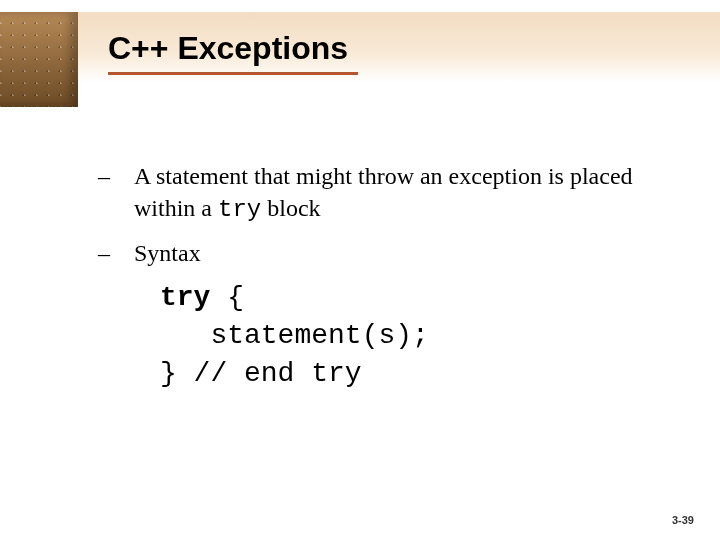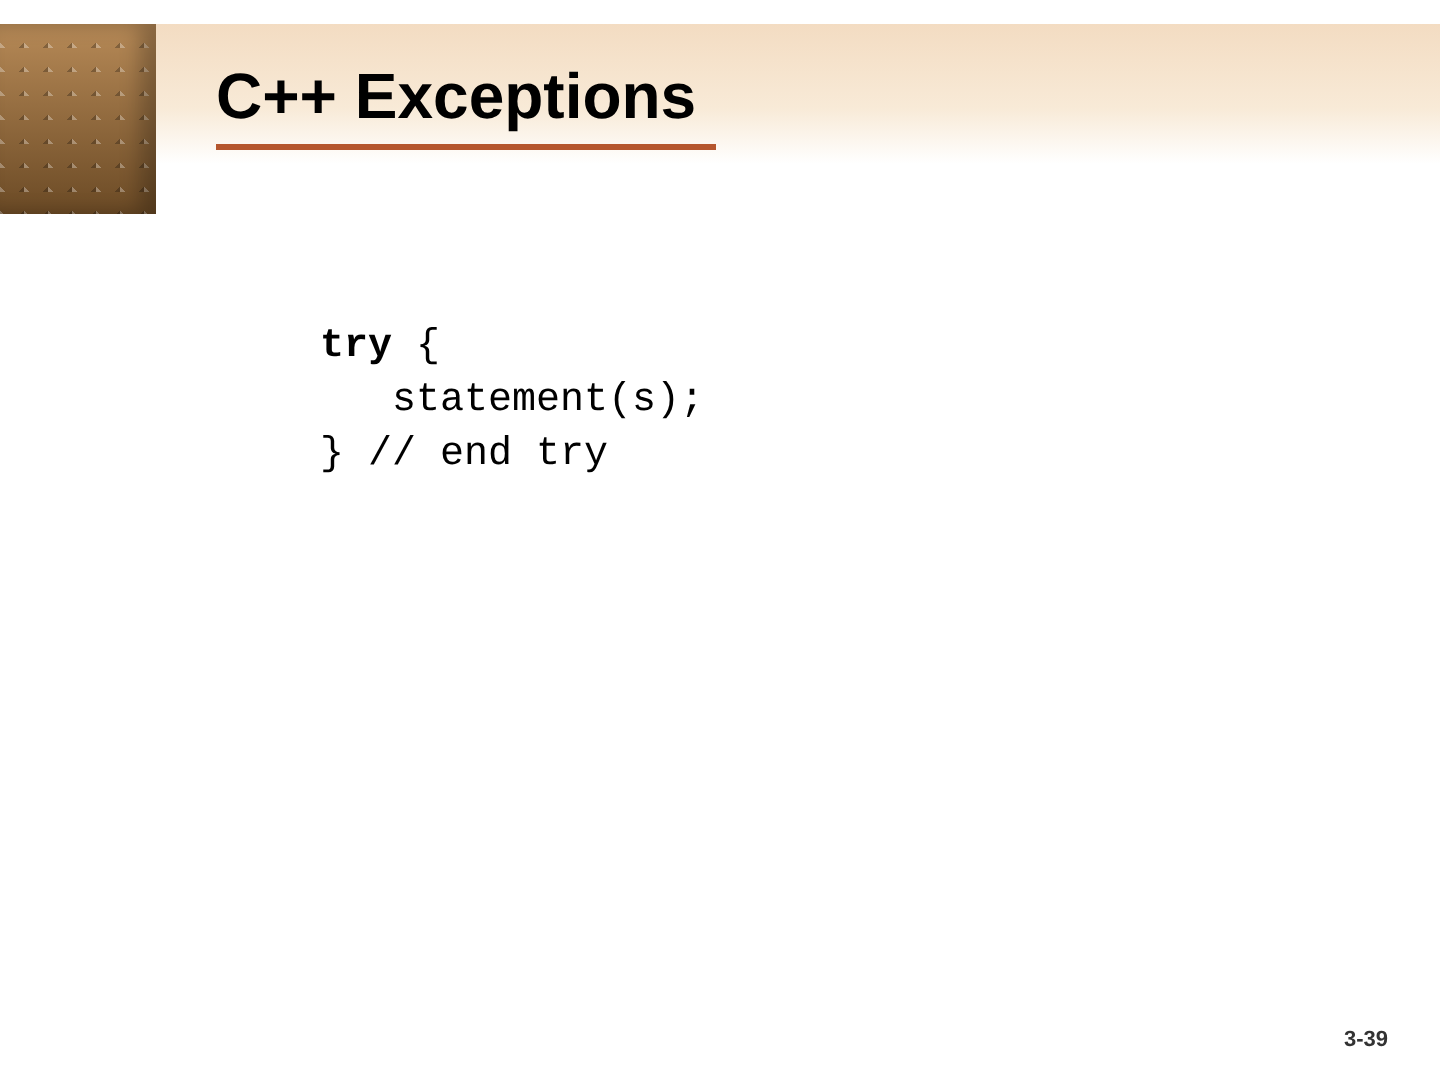--- a/index.html
+++ b/index.html
@@ -88,21 +88,21 @@
     text-indent: -18px;
     padding-left: 18px;
   }
   .sub .dash {
     display: inline-block;
     width: 18px;
   }
   .codeblock {
     margin-left: 100px;
     font-family: 'Courier New', Courier, monospace;
-    font-size: 20px;
+    font-size: 28px;
     line-height: 1.35;
     white-space: pre;
   }
   .mono {
     font-family: 'Courier New', Courier, monospace;
   }
   .bold {
     font-weight: bold;
   }
   .pagenum {
@@ -123,21 +123,27 @@
   <div class="header-bar">
     <div class="header-bg"></div>
     <div class="side-image"></div>
     <div class="title">C++ Exceptions</div>
     <div class="title-underline"></div>
   </div>
 
   <div class="content">
 
 
+    <div class="sub">
+      <span class="dash">–</span><span>A statement that might throw an exception is placed within a </span><span class="mono">try</span><span> block</span>
+    </div>
 
+    <div class="sub">
+      <span class="dash">–</span><span>Syntax</span>
+    </div>
 
     <div class="codeblock"><span class="bold">try</span><span> {</span>
 <span>   statement(s);</span>
 <span>} // end try</span></div>
 
   </div>
 
   <div class="pagenum">3-39</div>
 
 </div>

